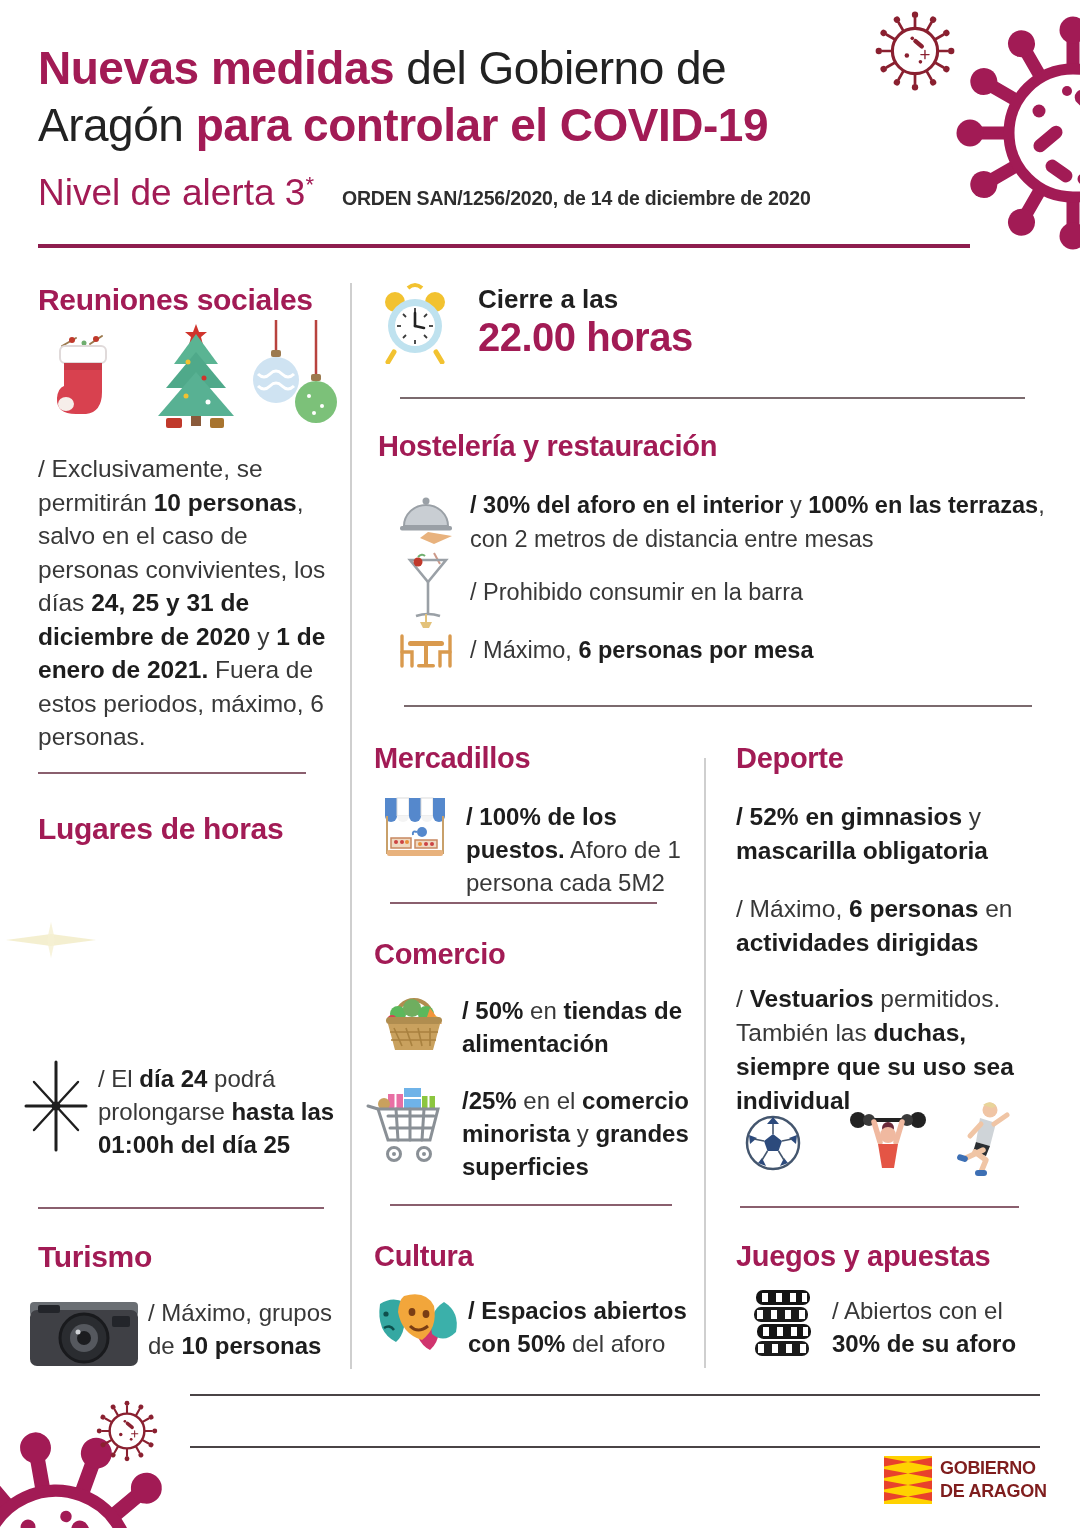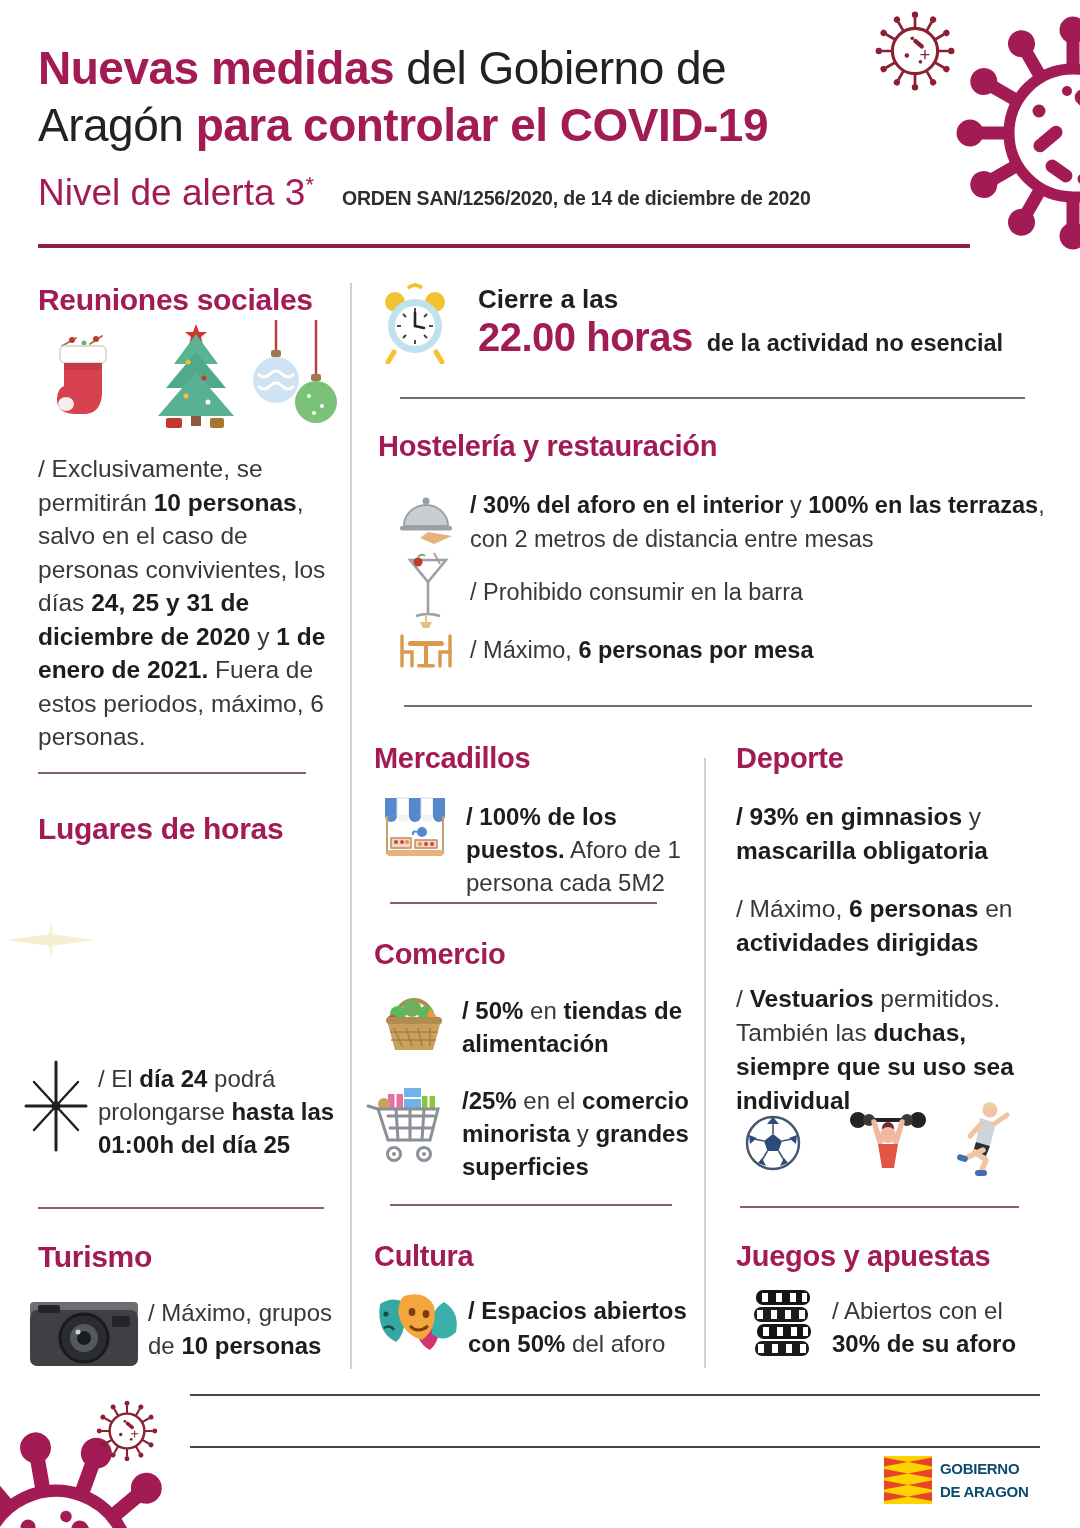--- a/index.html
+++ b/index.html
@@ -21,21 +21,21 @@
   .sec-title{font-weight:800;color:var(--accent);font-size:29px;letter-spacing:-.3px}
   .sec-title.big{font-size:30px}
   .body-txt{font-size:24px;line-height:33px;color:#383838}
   .body-txt b{color:#1d1d1d;font-weight:700}
   .closure-intro{font-size:26px;font-weight:700;color:#1f1f1f}
   .closure-row{display:flex;align-items:baseline;gap:14px}
   .closure-time{font-size:40px;font-weight:800;color:var(--accent);letter-spacing:-.5px}
   .closure-suffix{font-size:23.5px;font-weight:700;color:#1f1f1f}
   .footer-info{font-size:14.5px;letter-spacing:.6px;color:#8c5666}
   .footer-info b{color:#7d2140;font-weight:700}
-  .gov-text{font-size:15px;line-height:23px;font-weight:900;color:#0c4a6e;letter-spacing:-.3px}
+  .gov-text{font-size:18px;line-height:23px;font-weight:900;color:#7f1d1d;letter-spacing:-.3px}
   .virus{color:var(--accent)}
   .virus-sm{color:var(--virus-small)}
 </style>
 </head>
 <body>
 
 <div class="page">
 
   <svg width="0" height="0" style="position:absolute">
     <defs>
@@ -230,21 +230,20 @@
       <line x1="21" y1="58" x2="24" y2="55"></line>
         <line x1="45" y1="58" x2="42" y2="55"></line>
     </g>
     <line x1="33" y1="46" x2="33" y2="33" stroke="#222" stroke-width="2.6" stroke-linecap="round"></line>
     <line x1="33" y1="46" x2="42" y2="48" stroke="#222" stroke-width="2.6" stroke-linecap="round"></line>
   </svg>
   <div class="abs" style="left:478px;top:284px">
     <div class="closure-intro">Cierre a las</div>
     <div class="closure-row">
       <span class="closure-time">22.00 horas</span>
-      <span class="closure-suffix">de la actividad no esencial</span>
     </div>
   </div>
   <div class="hline" style="left:400px;top:397px;width:625px;height:2px;background:#7B6A6E"></div>
 
   <div class="abs sec-title" style="left:378px;top:430px">Hostelería y restauración</div>
 
   <svg class="abs" style="left:398px;top:490px" width="56" height="56" viewBox="0 0 56 56">
     <circle cx="28" cy="11" r="3.5" fill="#9aa0a6"></circle>
     <path d="M6 36 A22 21 0 0 1 50 36 Z" fill="#C9CED3" stroke="#9aa0a6" stroke-width="2"></path>
     <rect x="2" y="36" width="52" height="4.5" rx="2" fill="#9aa0a6"></rect>
@@ -366,21 +365,21 @@
     <path d="M30 8 Q52 2 60 18 Q64 40 48 52 Q28 46 24 24 Q25 12 30 8 Z" fill="#F2A63B"></path>
     <ellipse cx="38" cy="24" rx="3.4" ry="4" fill="#7a3d14"></ellipse>
       <ellipse cx="52" cy="26" rx="3.4" ry="4" fill="#7a3d14"></ellipse>
     <path d="M36 38 Q44 46 54 38" stroke="#7a3d14" stroke-width="3" fill="none"></path>
     <circle cx="12" cy="26" r="2.6" fill="#0e4f4c"></circle>
       <path d="M10 40 Q16 36 20 42" stroke="#0e4f4c" stroke-width="2.4" fill="none"></path>
   </svg>
   <p class="abs body-txt" style="left:468px;top:1294px;width:245px"><b>/ Espacios abiertos con 50%</b><span> del aforo</span></p>
 
   <div class="abs sec-title" style="left:736px;top:742px">Deporte</div>
-  <p class="abs body-txt" style="left:736px;top:800px;width:305px;font-size:24.5px;line-height:34px"><b>/ 93% en gimnasios</b><span> y </span><b>mascarilla obligatoria</b></p>
+  <p class="abs body-txt" style="left:736px;top:800px;width:305px;font-size:24.5px;line-height:34px"><b>/ 52% en gimnasios</b><span> y </span><b>mascarilla obligatoria</b></p>
   <p class="abs body-txt" style="left:736px;top:892px;width:305px;font-size:24.5px;line-height:34px"><span>/ Máximo, </span><b>6 personas</b><span> en </span><b>actividades dirigidas</b></p>
   <p class="abs body-txt" style="left:736px;top:982px;width:315px;font-size:24.5px;line-height:34px"><span>/ </span><b>Vestuarios</b><span> permitidos. También las </span><b>duchas, siempre que su uso sea individual</b></p>
 
   <svg class="abs" style="left:744px;top:1114px" width="58" height="58" viewBox="0 0 58 58">
     <circle cx="29" cy="29" r="26" fill="#fff" stroke="#44566e" stroke-width="2.5"></circle>
     <polygon points="29,20 38,27 34.5,37 23.5,37 20,27" fill="#2C4A7C"></polygon>
     <polygon points="29,3 35,10 23,10" fill="#2C4A7C"></polygon>
     <polygon points="53,21 52,30 45,24" fill="#2C4A7C"></polygon>
     <polygon points="44,49 36,52 40,44" fill="#2C4A7C"></polygon>
     <polygon points="14,49 22,52 18,44" fill="#2C4A7C"></polygon>

